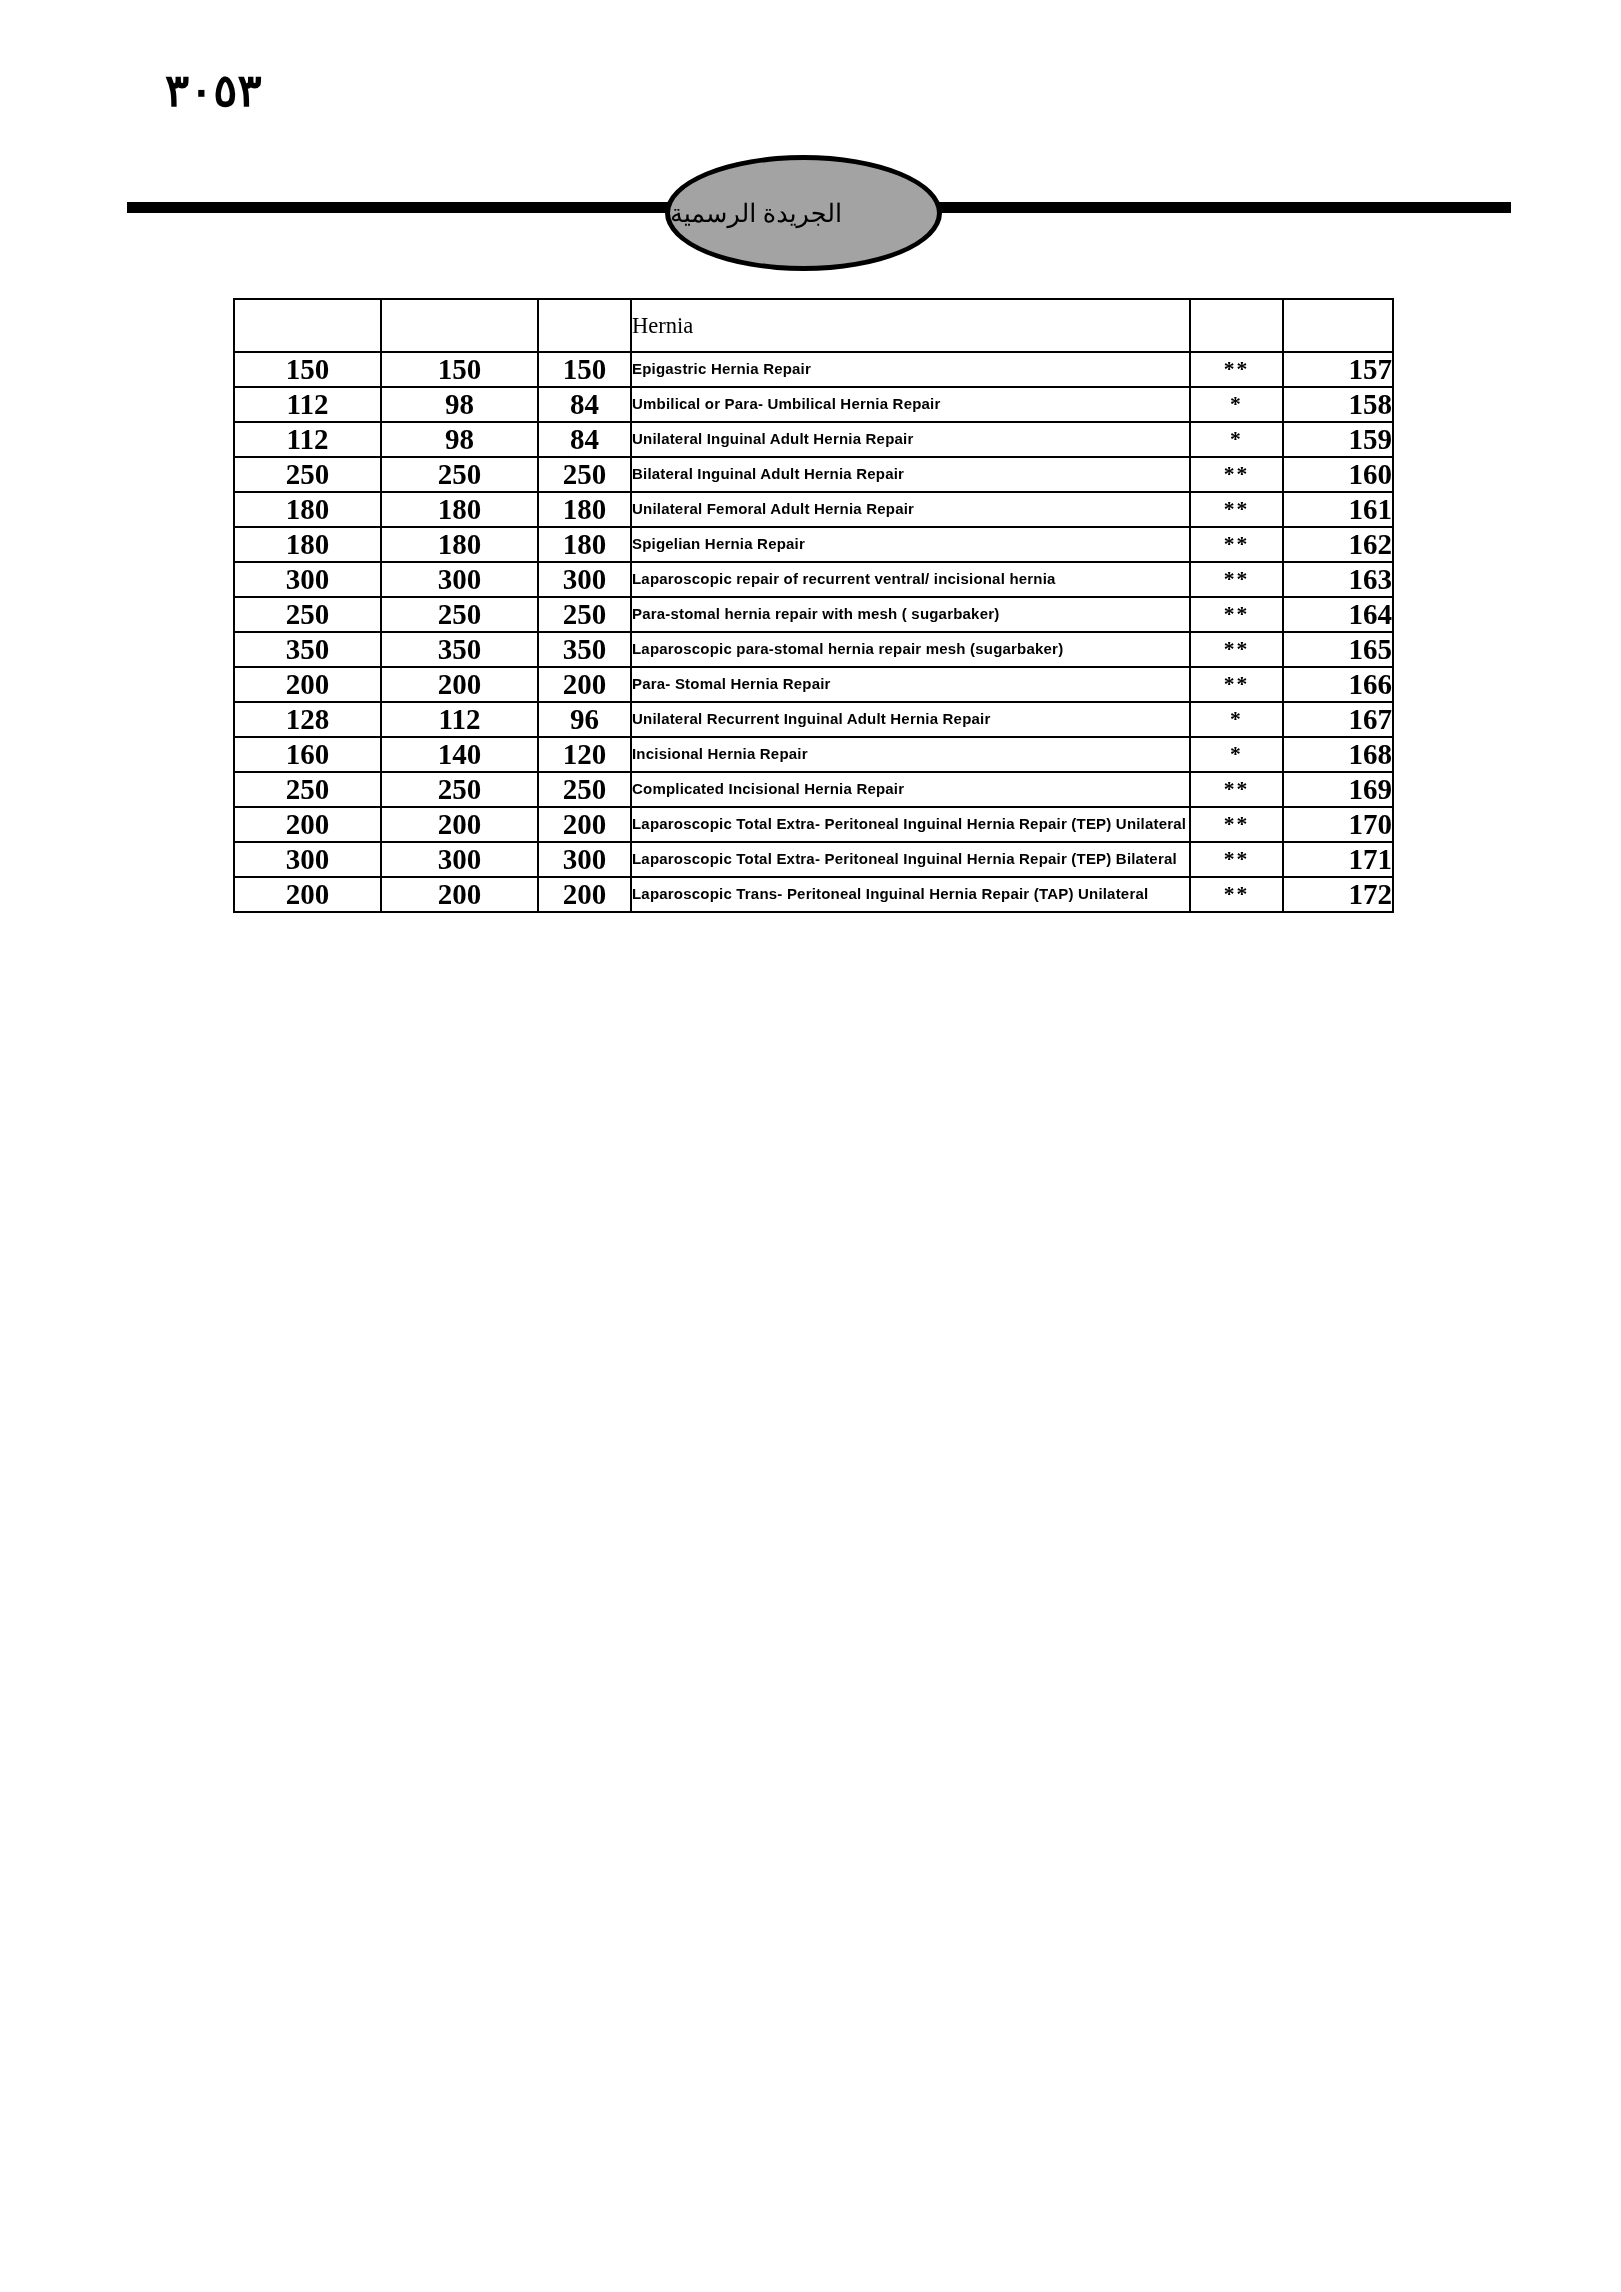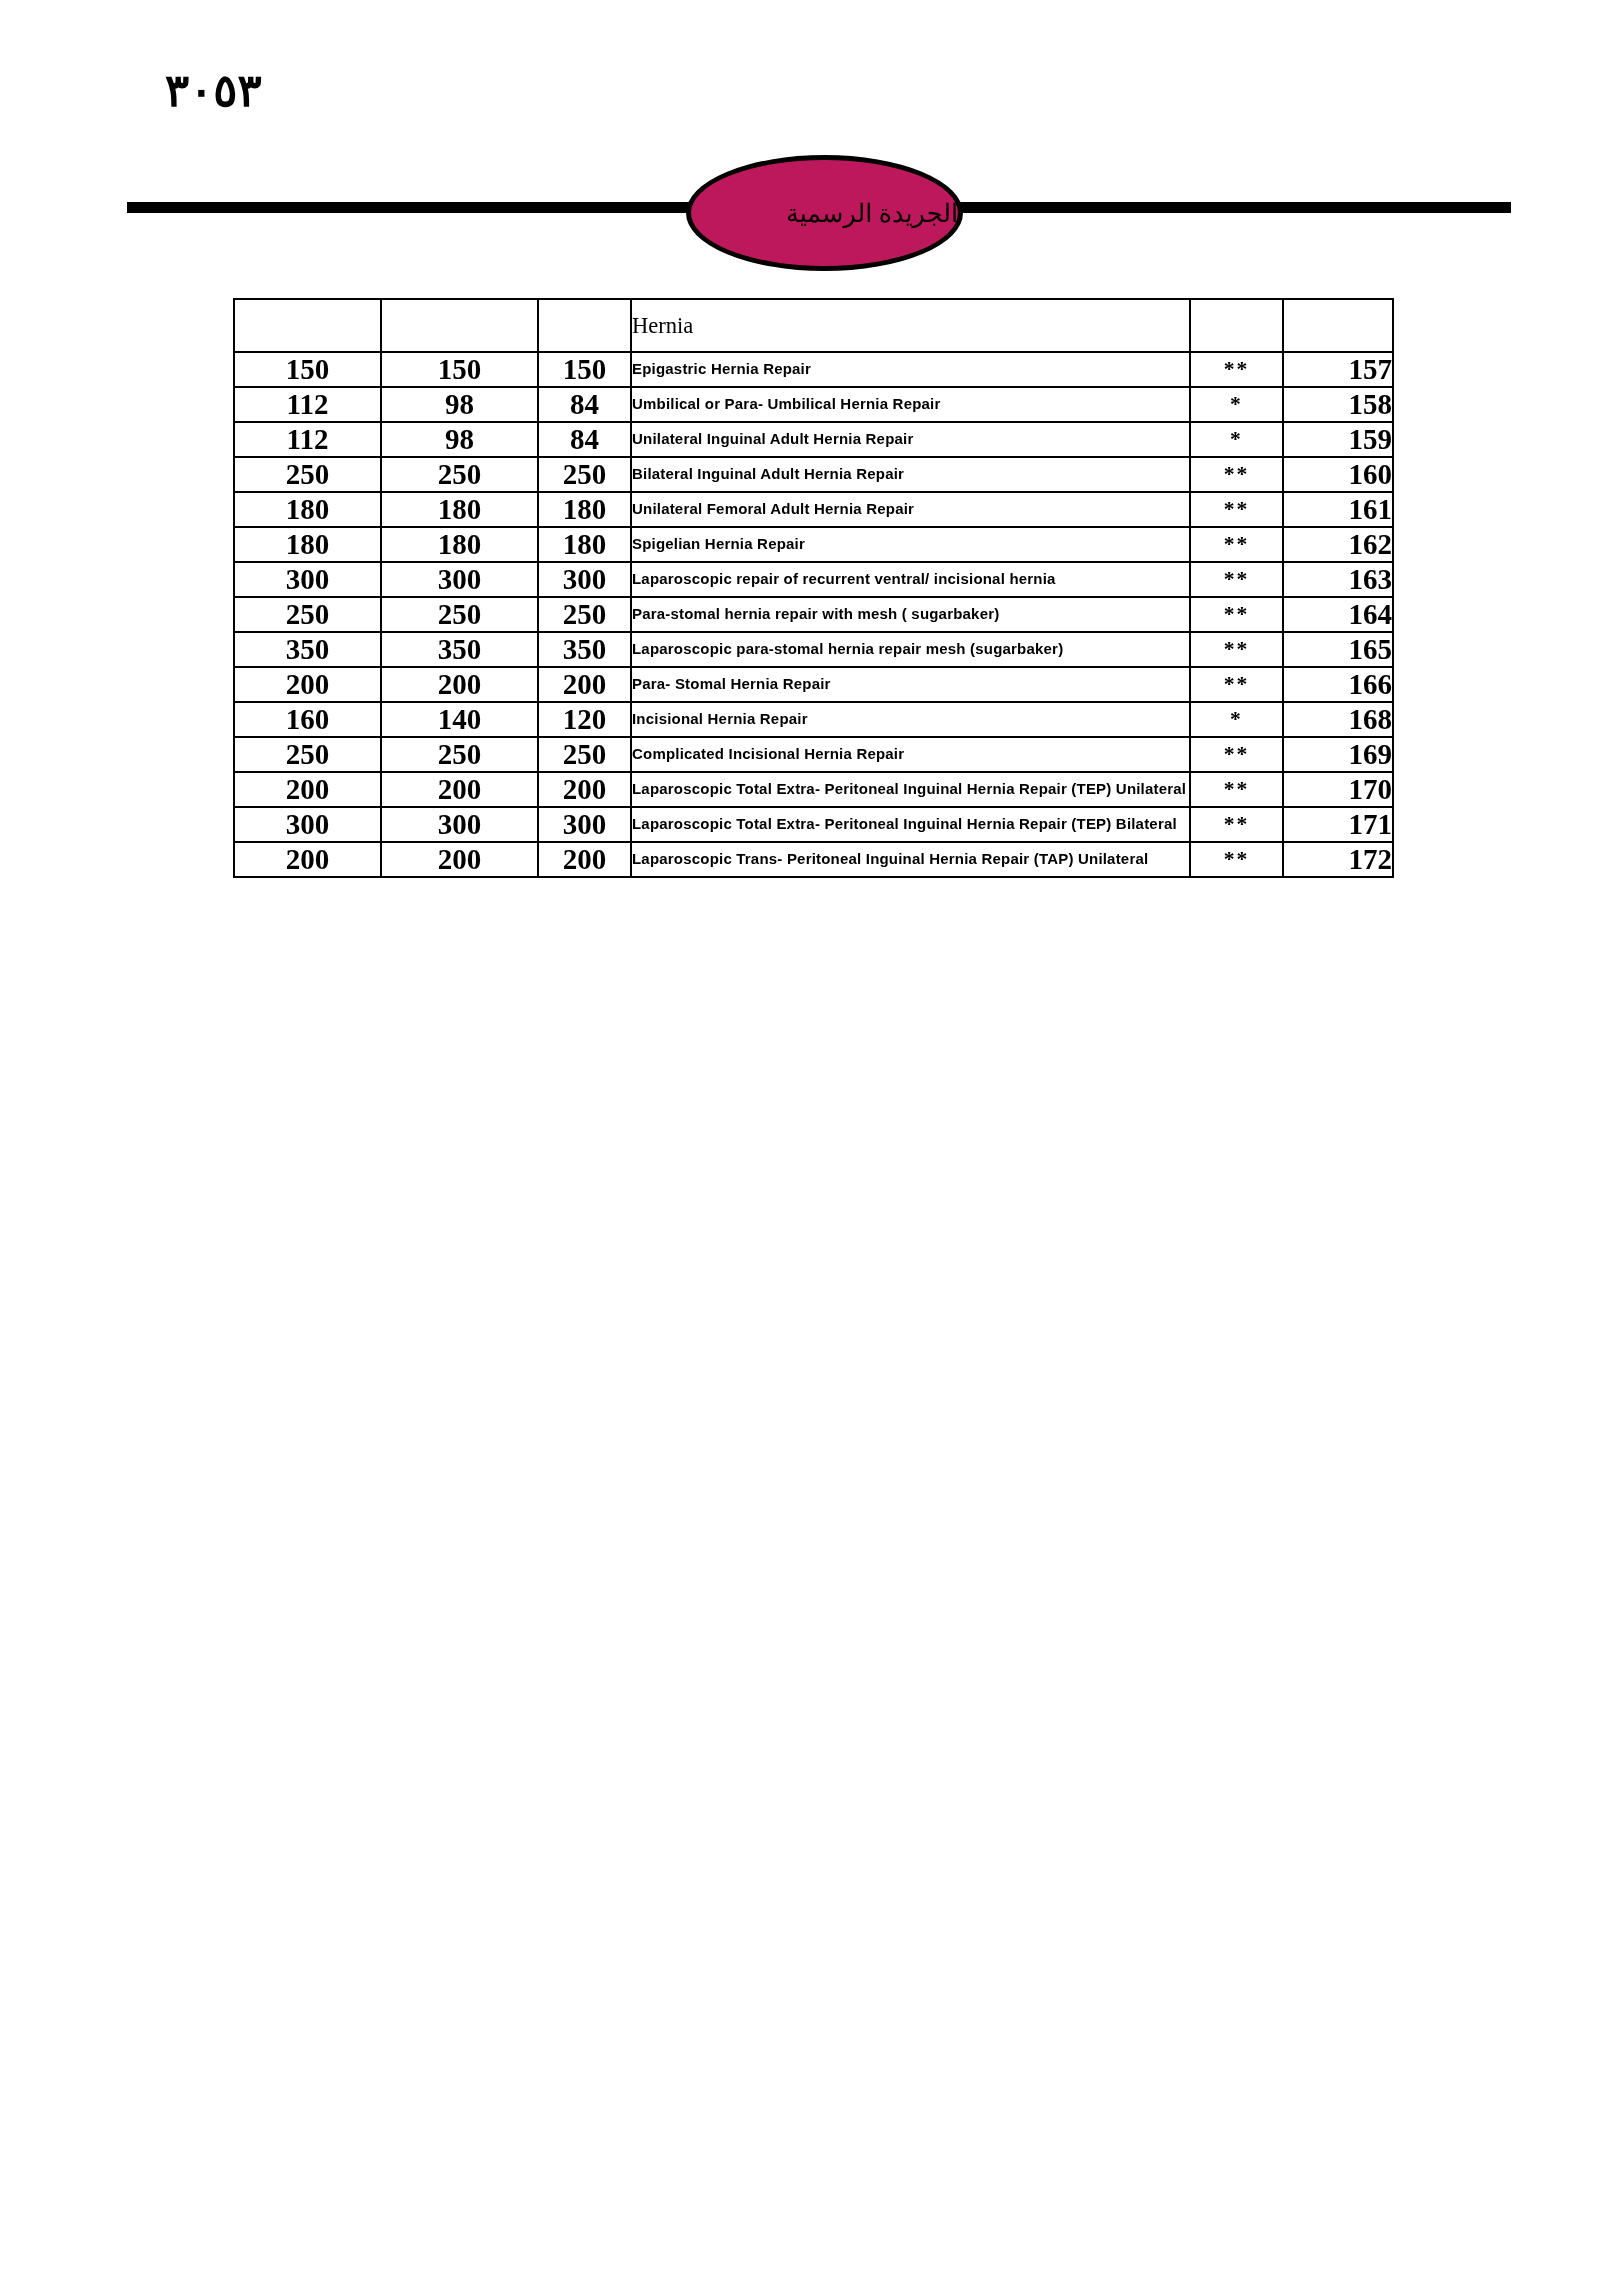--- a/index.html
+++ b/index.html
@@ -49,29 +49,29 @@
     top: 0;
     left: 0;
     width: 100%;
     height: 10.8px;
     background: #000000;
   }
 
   .gazette-oval {
     position: absolute;
     top: 145px;
-    left: 686px;
+    left: 665px;
     width: 267px;
     height: 106px;
     border: 5.9px solid #000000;
     border-radius: 50%;
-    background: #be185d;
+    background: #a3a3a3;
     display: flex;
     align-items: center;
-    justify-content: flex-end;
+    justify-content: flex-start;
   }
   .gazette-oval span {
     font-family: "Liberation Serif", serif;
     font-size: 25.5px;
     direction: rtl;
     color: #000000;
     letter-spacing: 0px;
   }
 
   
@@ -247,20 +247,28 @@
           </tr>
           <tr>
             <td class="num">200</td>
             <td class="num">200</td>
             <td class="num">200</td>
             <td class="desc">Para- Stomal Hernia Repair</td>
             <td class="stars">**</td>
             <td class="idx">166</td>
           </tr>
           <tr>
+            <td class="num">128</td>
+            <td class="num">112</td>
+            <td class="num">96</td>
+            <td class="desc">Unilateral Recurrent Inguinal Adult Hernia Repair</td>
+            <td class="stars">*</td>
+            <td class="idx">167</td>
+          </tr>
+          <tr>
             <td class="num">160</td>
             <td class="num">140</td>
             <td class="num">120</td>
             <td class="desc">Incisional Hernia Repair</td>
             <td class="stars">*</td>
             <td class="idx">168</td>
           </tr>
           <tr>
             <td class="num">250</td>
             <td class="num">250</td>

